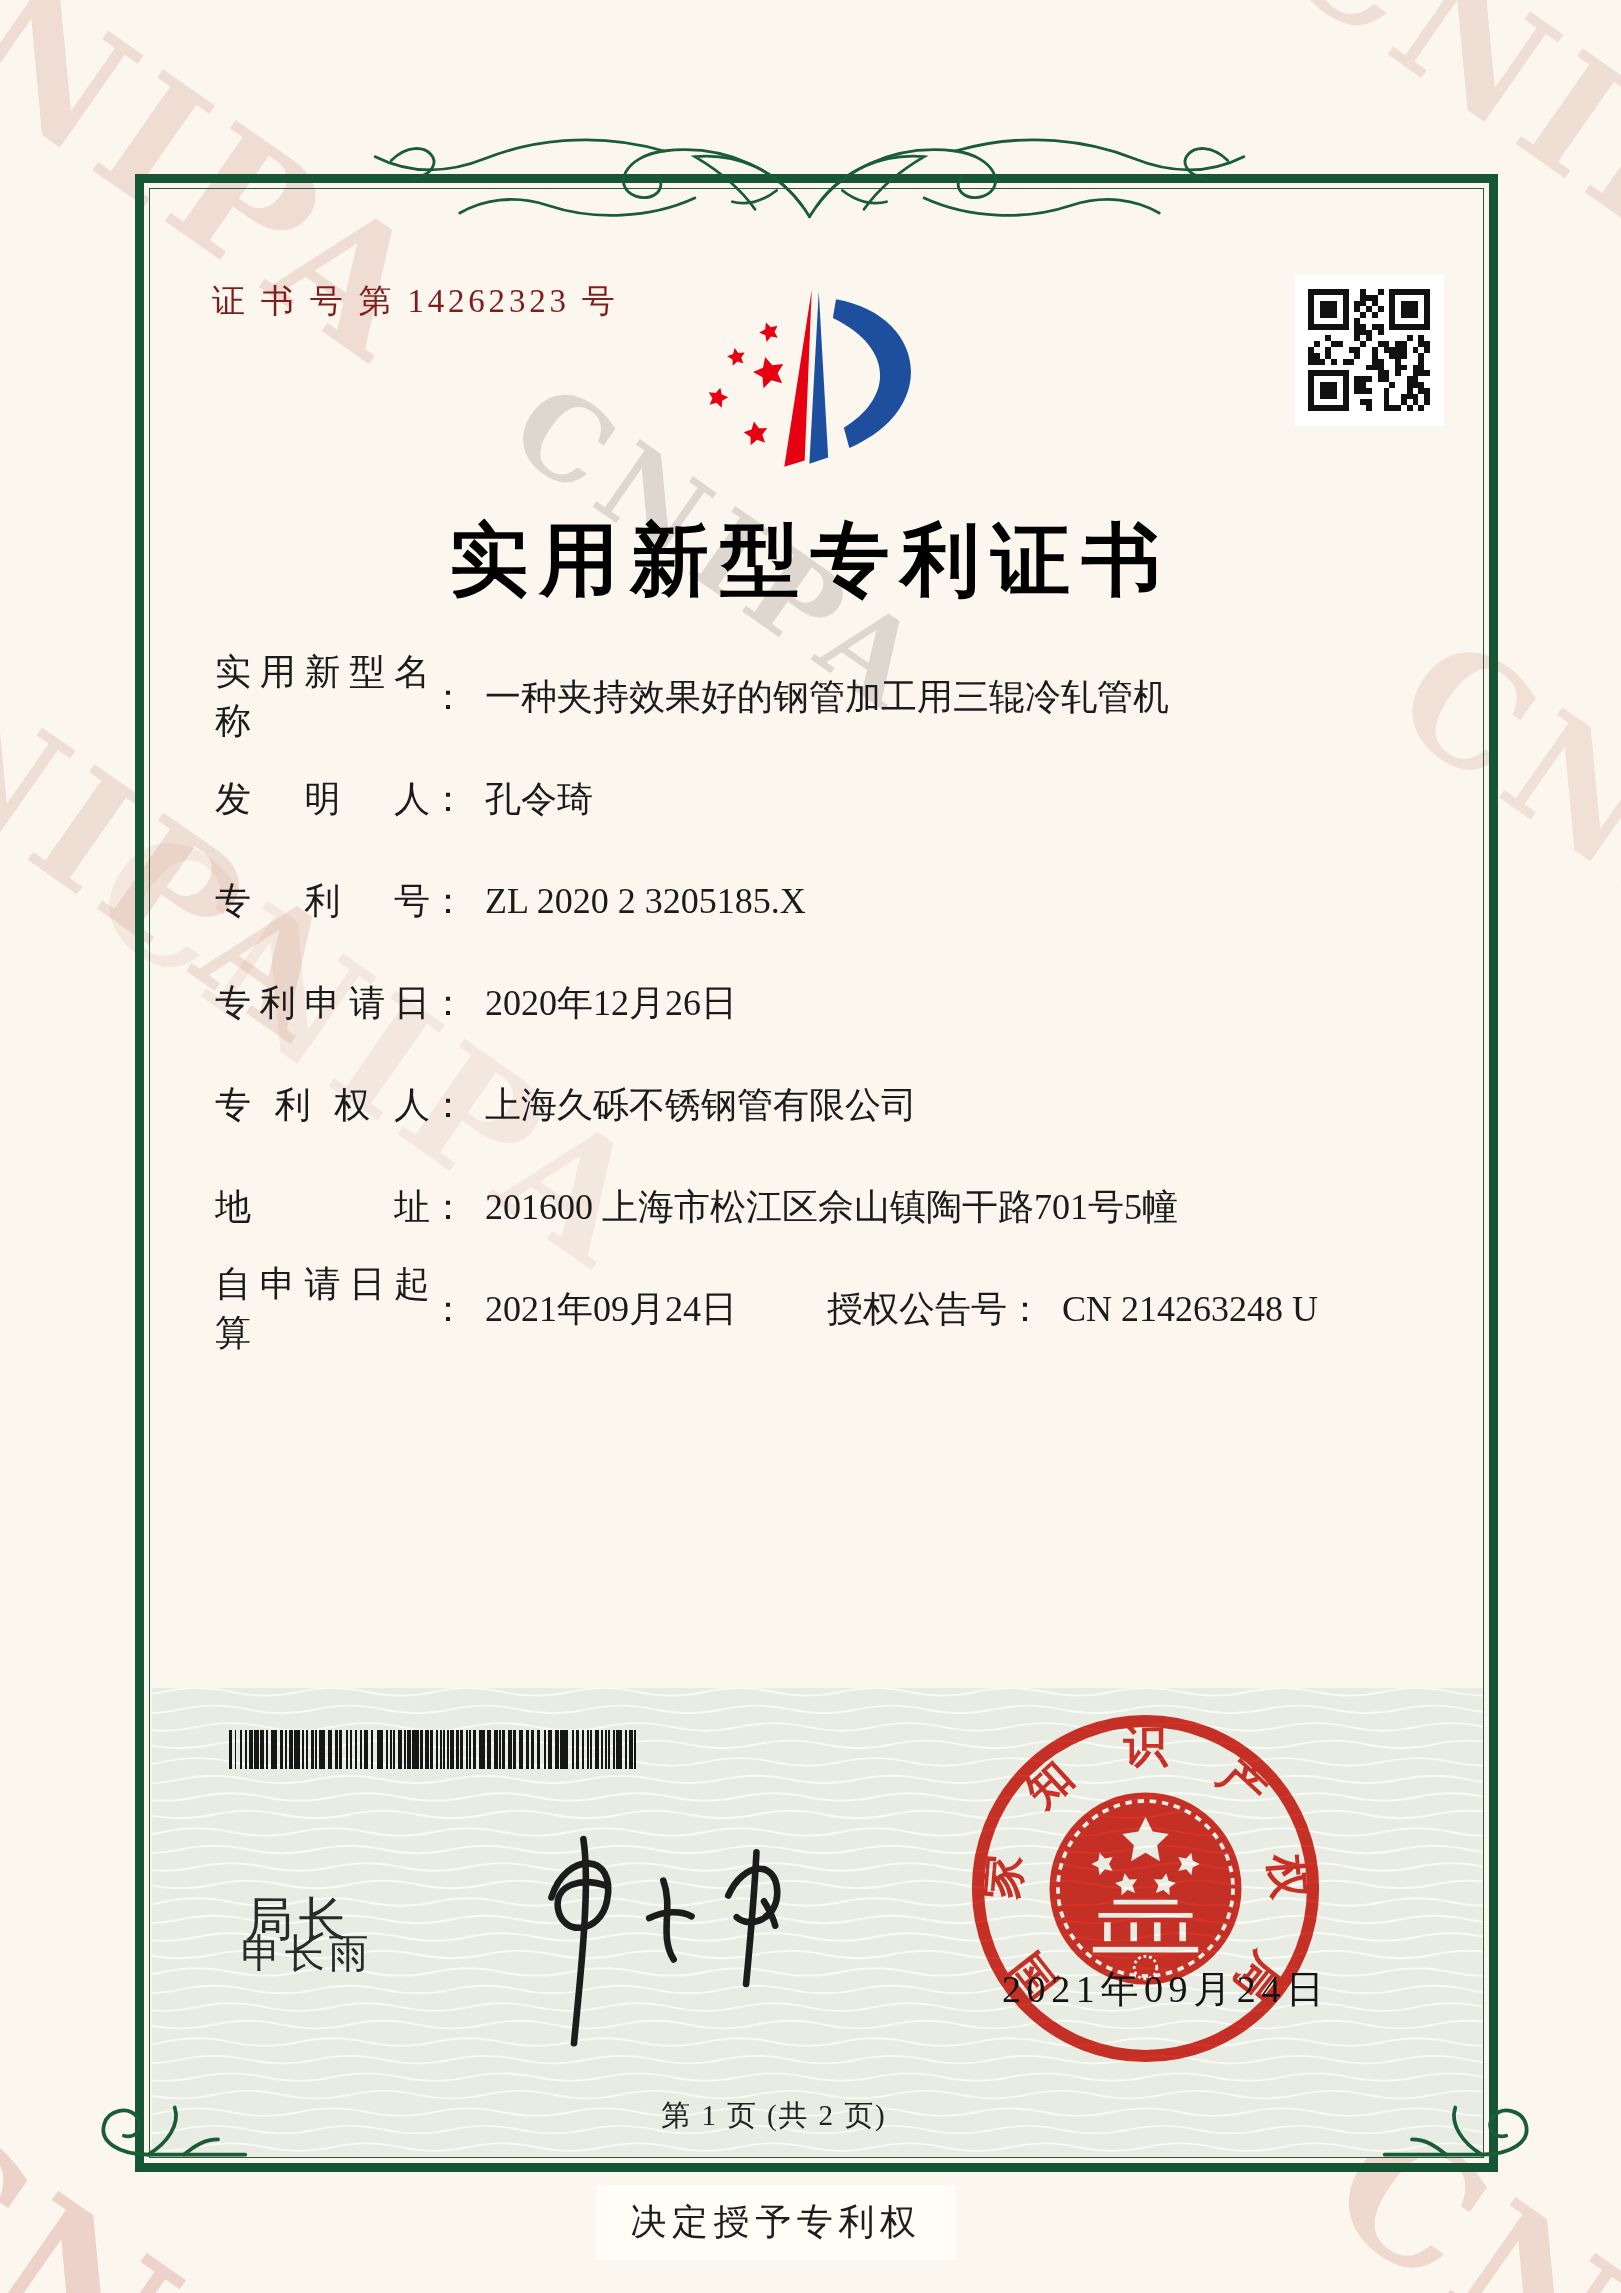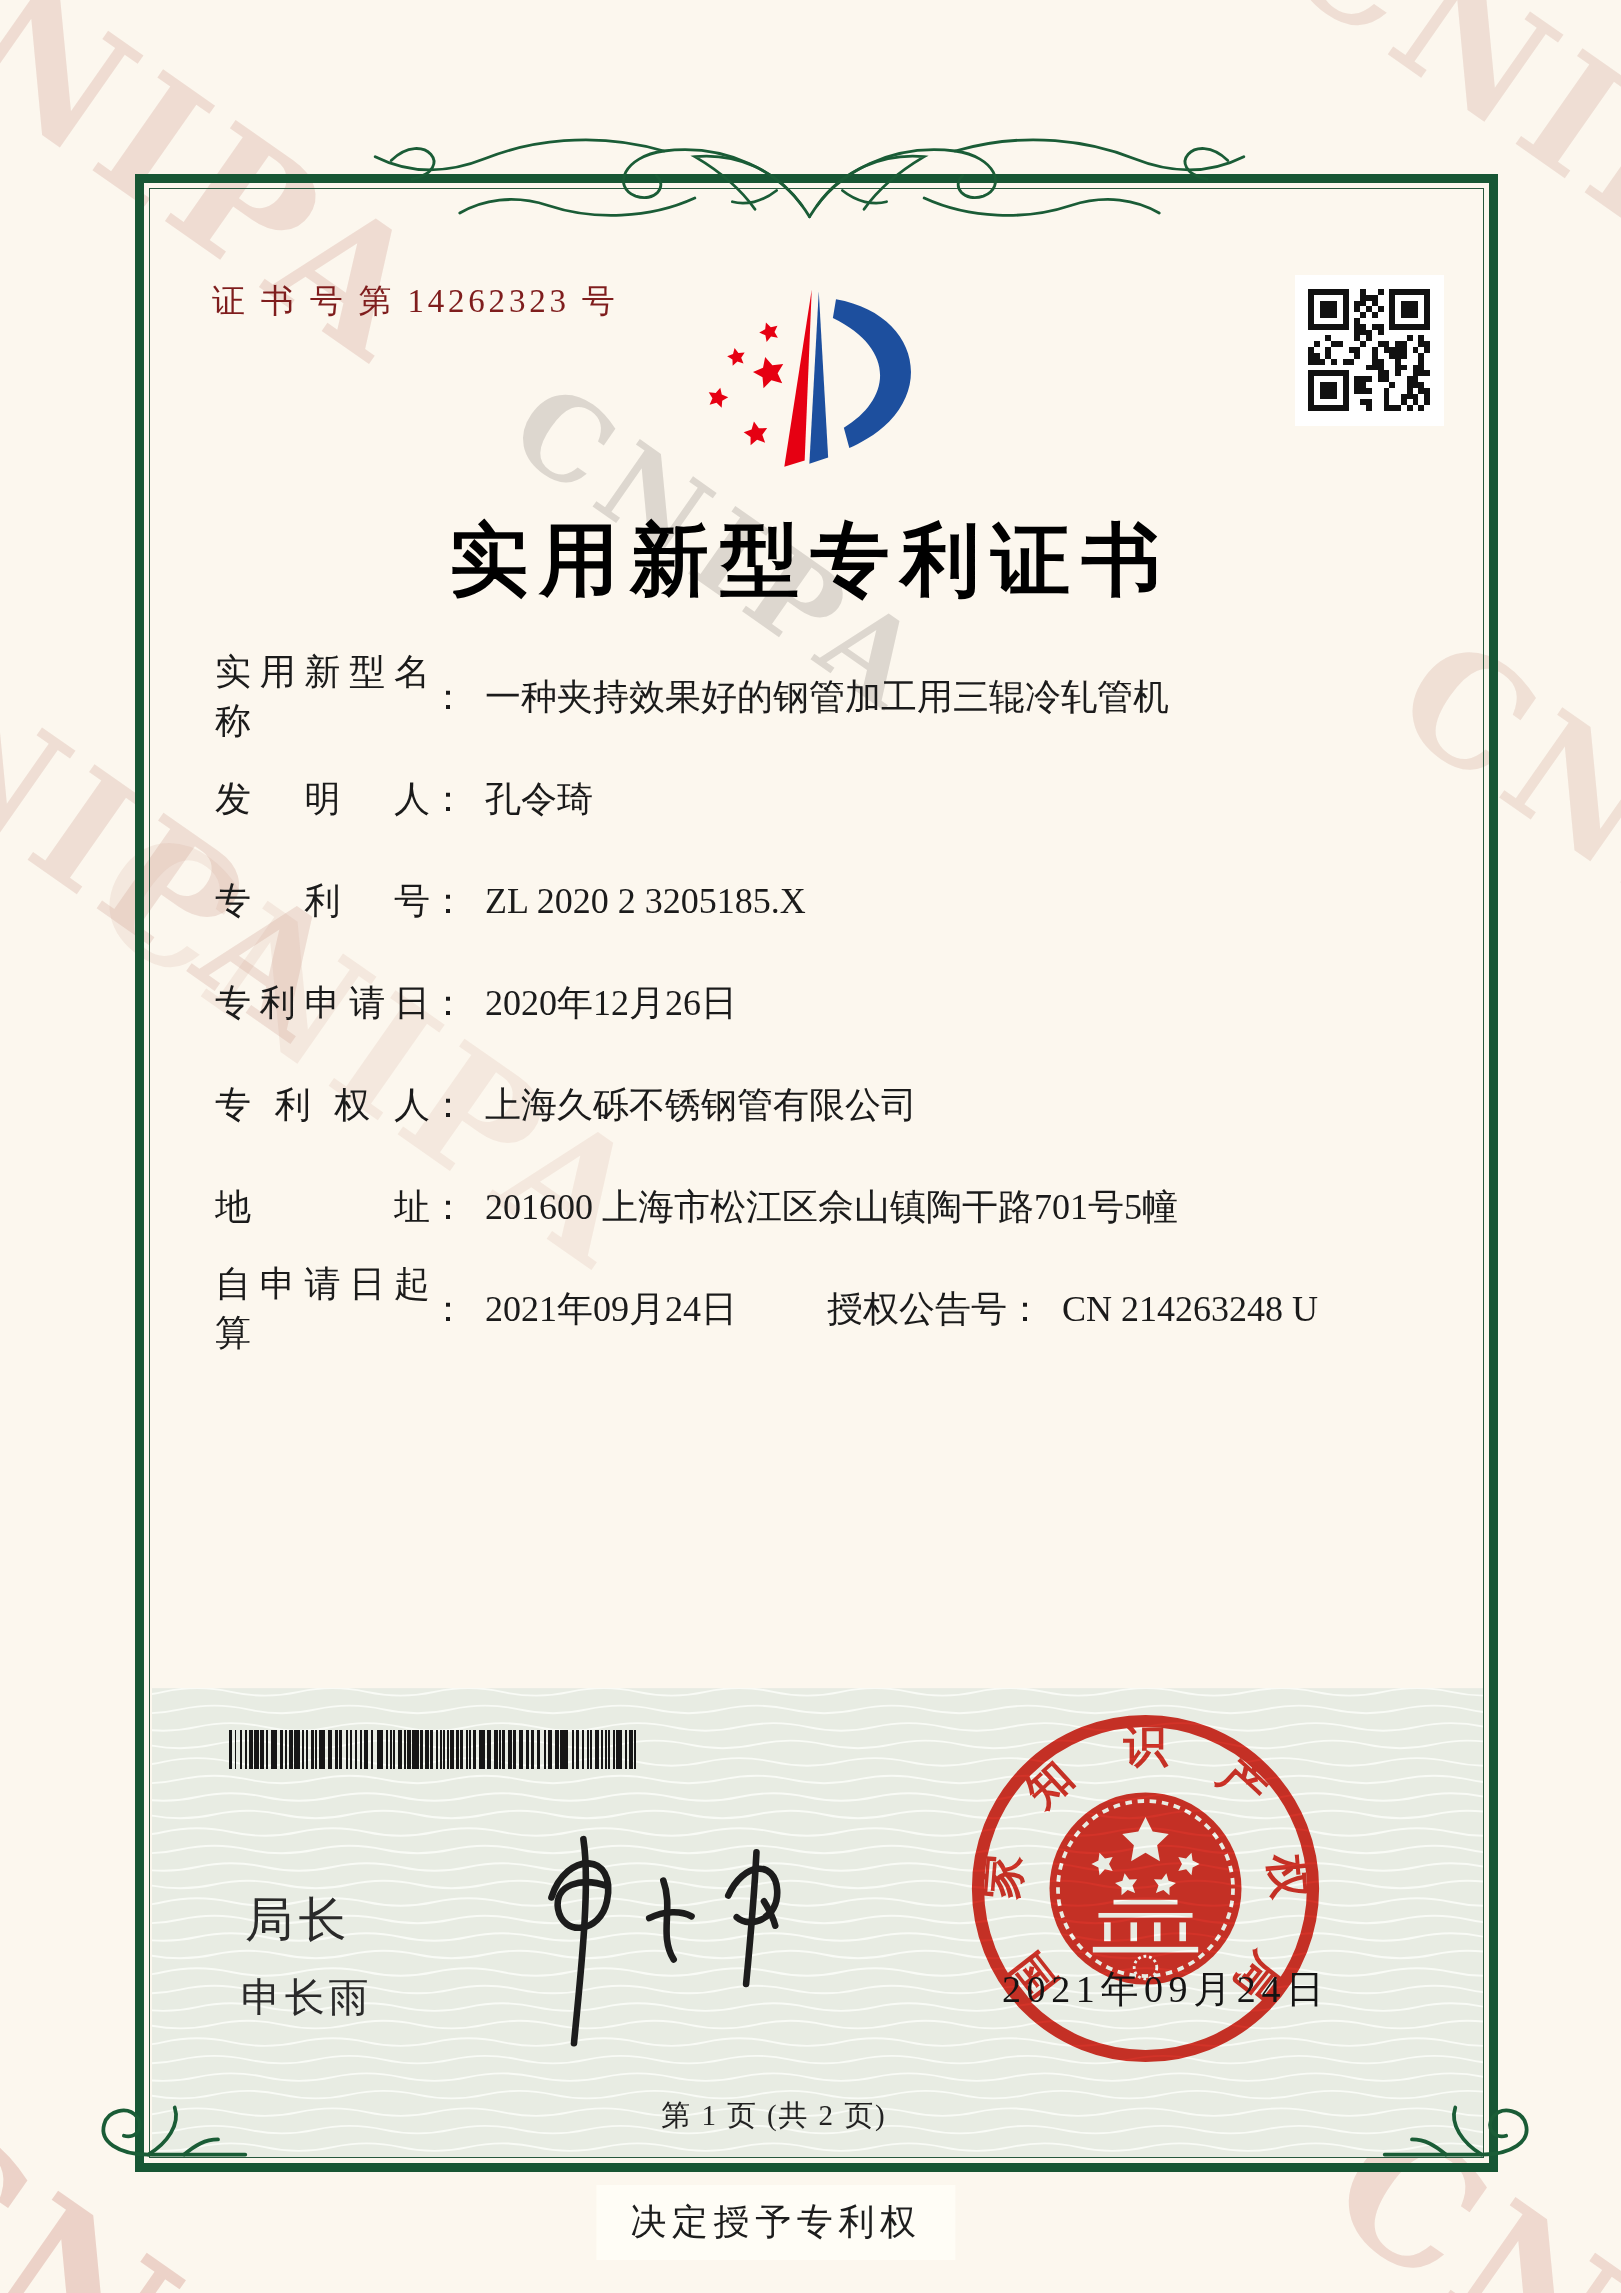--- a/index.html
+++ b/index.html
@@ -55,21 +55,21 @@
   .pair2-gap{display:inline-block;width:90px;}
 
   #body-text{left:215px;top:1330px;width:1198px;z-index:5;color:#1f1f1f;}
   #body-text p{margin:0;text-indent:2em;font-size:32px;line-height:57px;text-align:justify;}
 
   #barcode{left:229px;top:1730px;width:416px;height:39px;z-index:5;}
   #barcode i{position:absolute;top:0;bottom:0;background:#161616;}
 
   .signer-title{left:245px;top:1888px;font-size:48px;letter-spacing:5.6px;color:#2a2a2a;
         font-family:"Liberation Sans","DejaVu Sans",sans-serif;z-index:5;}
-  .signer-name{left:241px;top:1970px;font-size:40px;letter-spacing:3.8px;color:#2a2a2a;
+  .signer-name{left:241px;top:1926px;font-size:40px;letter-spacing:3.8px;color:#2a2a2a;
         font-family:"Liberation Sans","DejaVu Sans",sans-serif;z-index:5;}
   #signature{left:463px;top:1822px;z-index:5;}
 
   #seal{left:962px;top:1705px;z-index:6;mix-blend-mode:multiply;opacity:.95;}
   #seal text{font-size:47px;font-weight:700;fill:#d6281d;font-family:"Liberation Serif",serif;}
   .seal-date{left:1002px;top:1964px;font-size:38px;letter-spacing:5.6px;color:#141414;z-index:7;}
 
   .page-info{left:774px;top:2096px;transform:translateX(-50%);font-size:29px;
              letter-spacing:1.9px;color:#222;z-index:5;white-space:nowrap;}
   .continuation{left:776px;top:2185px;transform:translateX(-50%);background:#fffdf6;

